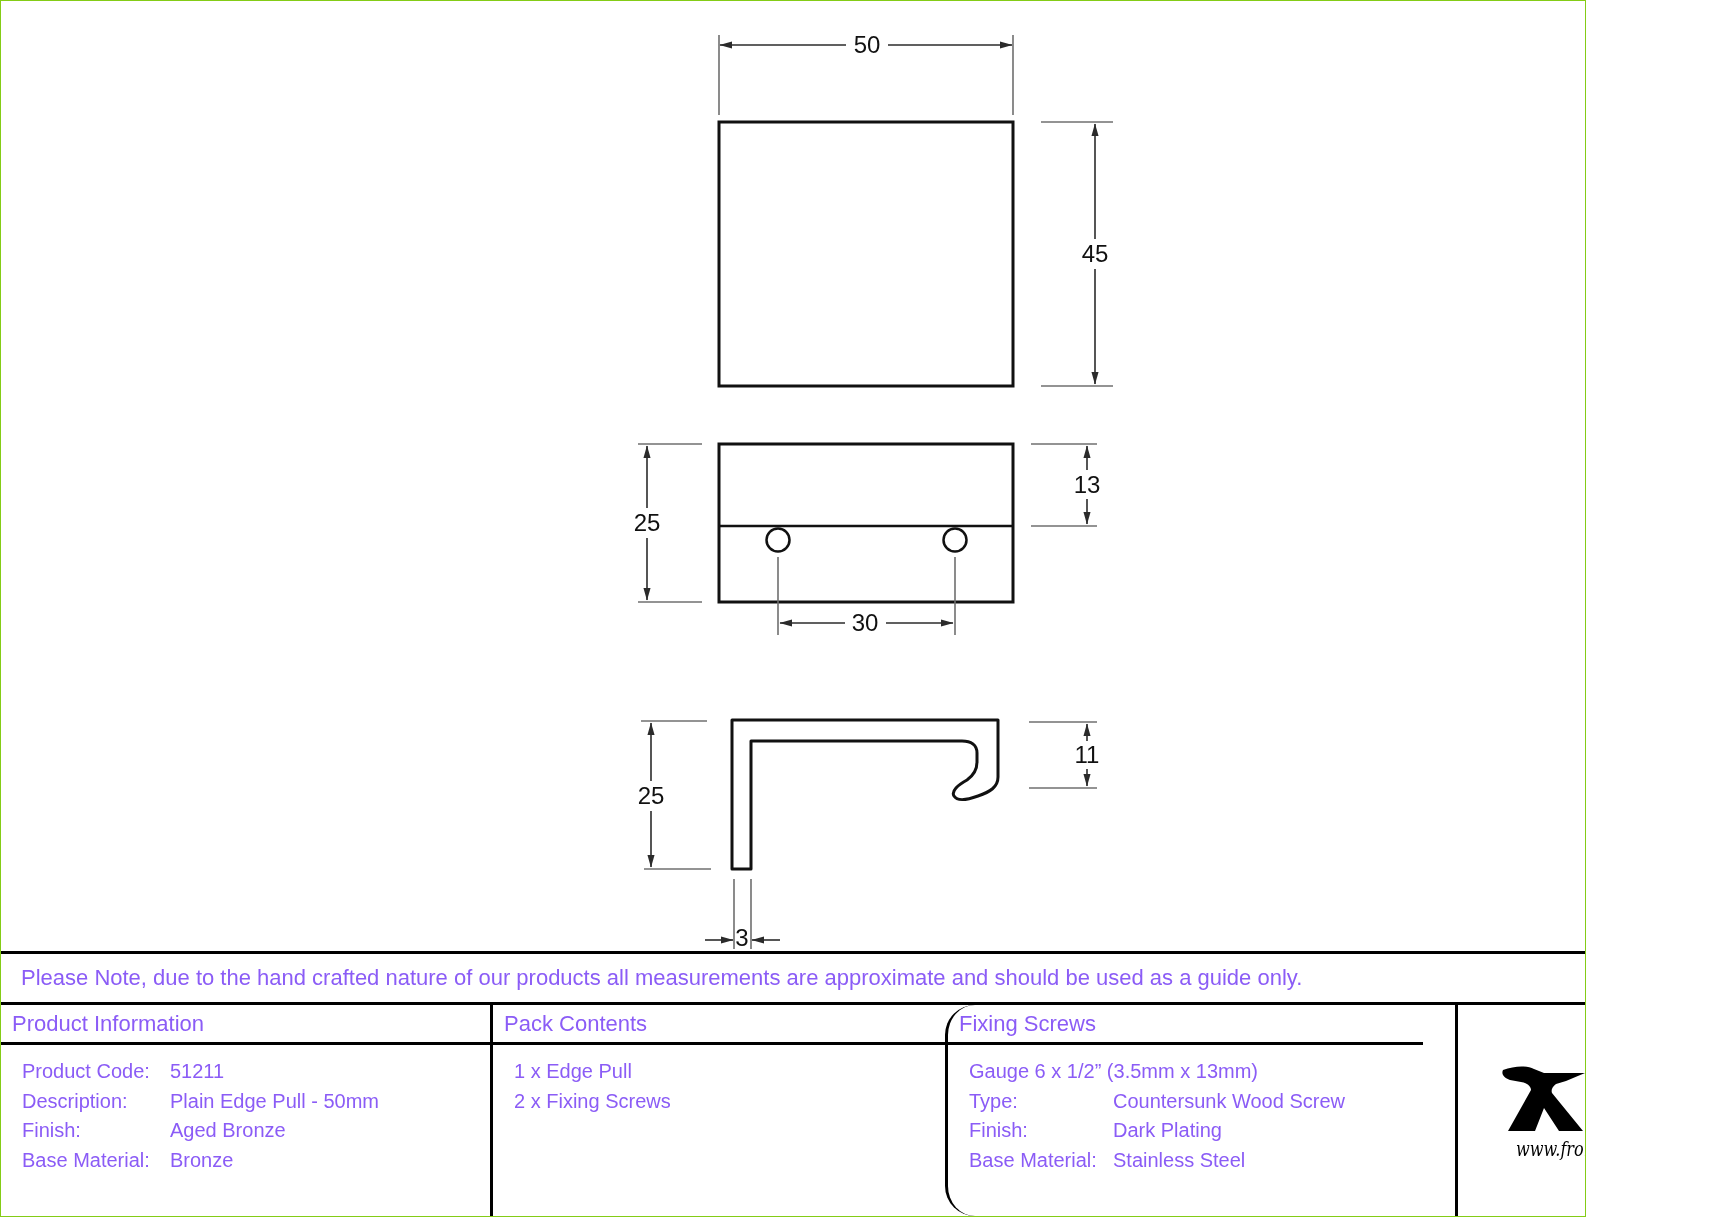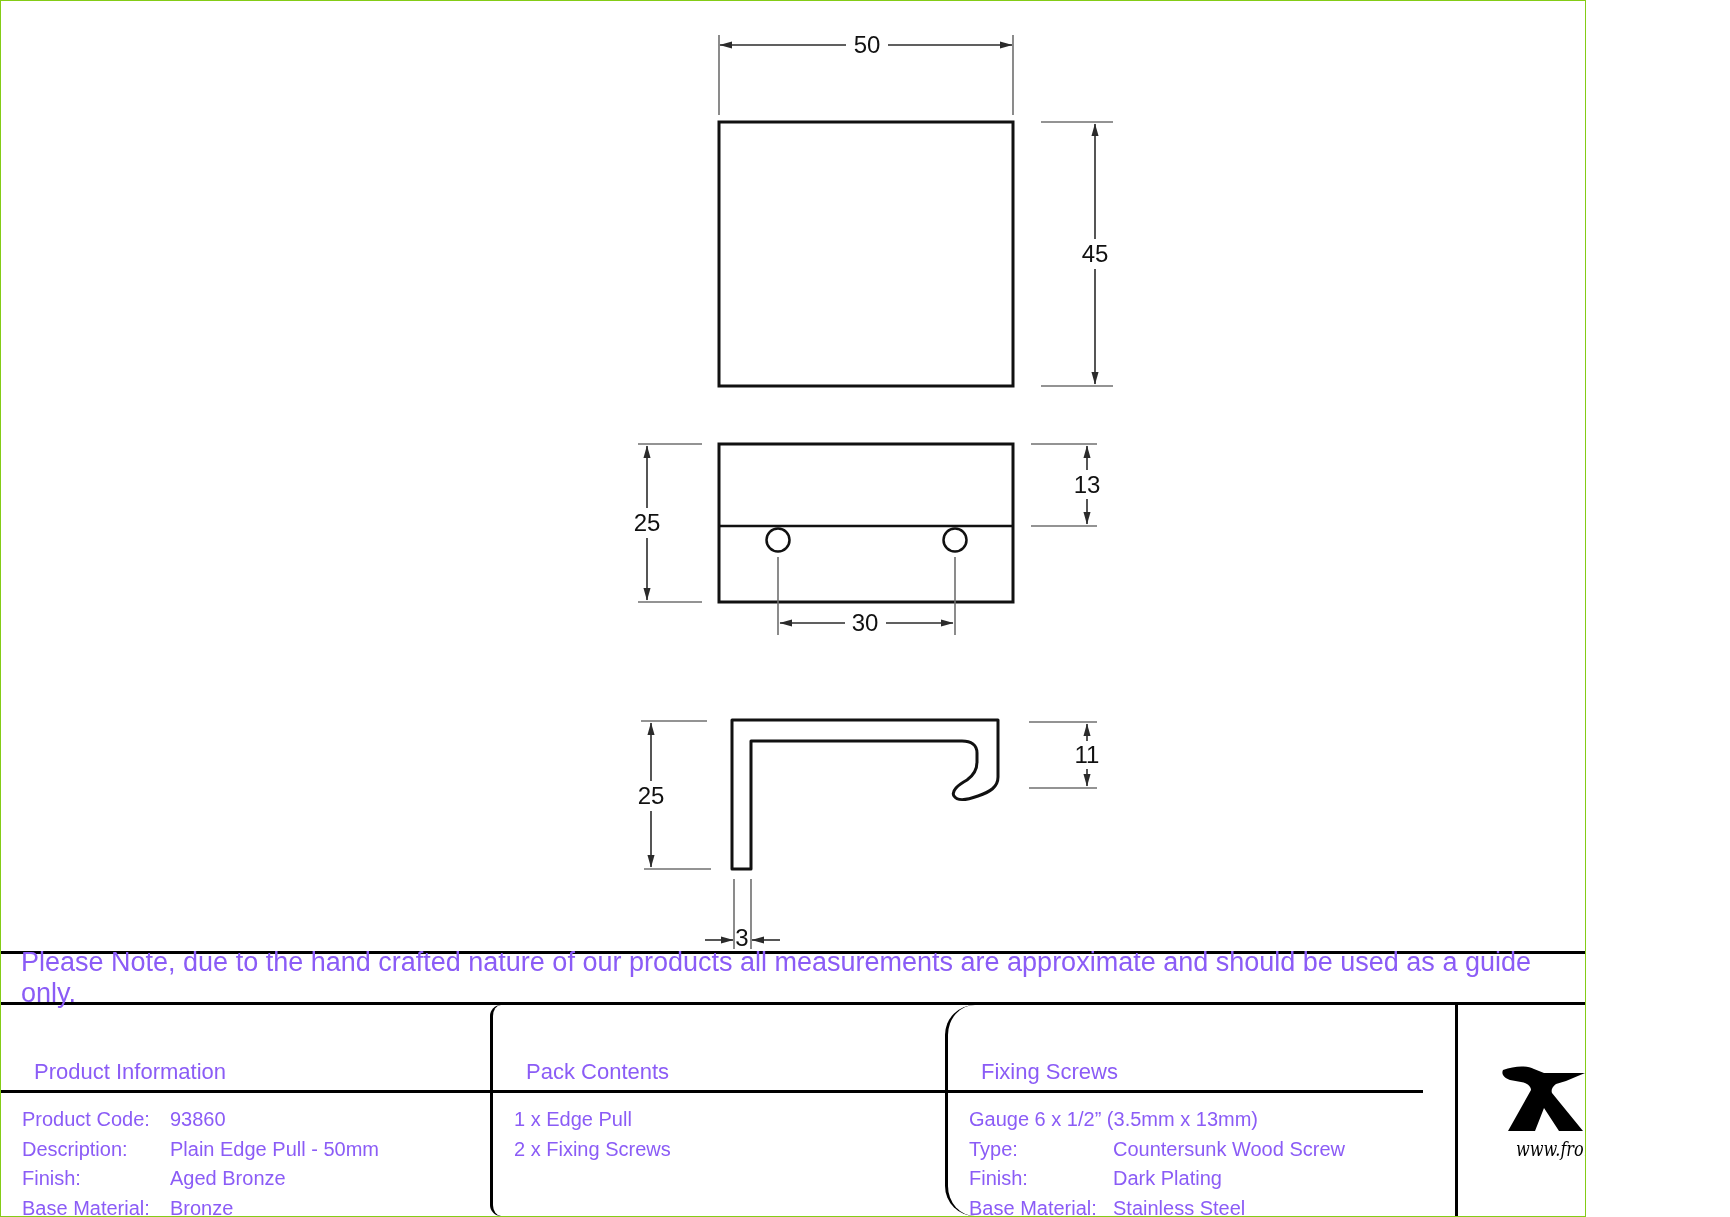--- a/index.html
+++ b/index.html
@@ -14,39 +14,38 @@
     overflow:hidden;
   }
   .drawing{position:absolute;top:0;left:0;}
   .dim-text{font-family:"Liberation Sans",sans-serif;font-size:24px;fill:#111;text-anchor:middle;}
   .note-row{
     position:absolute;left:0;right:0;top:950px;height:54px;
     box-sizing:border-box;
     border-top:3px solid #000;border-bottom:3px solid #000;
     display:flex;align-items:center;
     padding-left:20px;
-    font-size:27px;
+    font-size:22px;
   }
   .info-table{
     position:absolute;left:0;right:0;top:1004px;bottom:0;
     display:flex;
   }
   .col{height:100%;box-sizing:border-box;}
   .col + .col{border-left:3px solid #000;}
   .col-product{width:489px;}
-  .col-pack{width:455px;border-radius:11px;}
+  .col-pack{width:455px;}
   .col-fixing{width:478px;border-radius:30px;}
   .col-logo{flex:1;position:relative;margin-left:32px;}
   .col-header{
     height:40px;box-sizing:border-box;
     border-bottom:3px solid #000;
     display:flex;align-items:center;
-    padding-left:33px;
+    padding-left:11px;
     font-size:22px;
-    margin-top:48px;
   }
   .col-body{padding:12px 0 0 21px;font-size:20px;line-height:29.5px;}
   .kv-row{display:flex;}
   .kv-row .k{width:148px;flex-shrink:0;}
   .col-fixing .kv-row .k{width:144px;}
   .logo-svg{position:absolute;left:30px;top:55px;}
   .logo-brand{font-family:"DejaVu Serif","Liberation Serif",serif;fill:#000;}
   .logo-tagline{font-family:"DejaVu Serif","Liberation Serif",serif;fill:#000;font-size:19px;}
   .logo-url{font-family:"DejaVu Serif","Liberation Serif",serif;font-style:italic;fill:#000;font-size:20px;}
 </style>
@@ -149,21 +148,21 @@
 
   <div class="info-table">
 
     <div class="col col-product">
       <div class="col-header">
         <span>Product Information</span>
       </div>
       <div class="col-body">
         <div class="kv-row">
           <span class="k">Product Code:</span>
-          <span class="v">93860</span>
+          <span class="v">51211</span>
         </div>
         <div class="kv-row">
           <span class="k">Description:</span>
           <span class="v">Plain Edge Pull - 50mm</span>
         </div>
         <div class="kv-row">
           <span class="k">Finish:</span>
           <span class="v">Aged Bronze</span>
         </div>
         <div class="kv-row">

